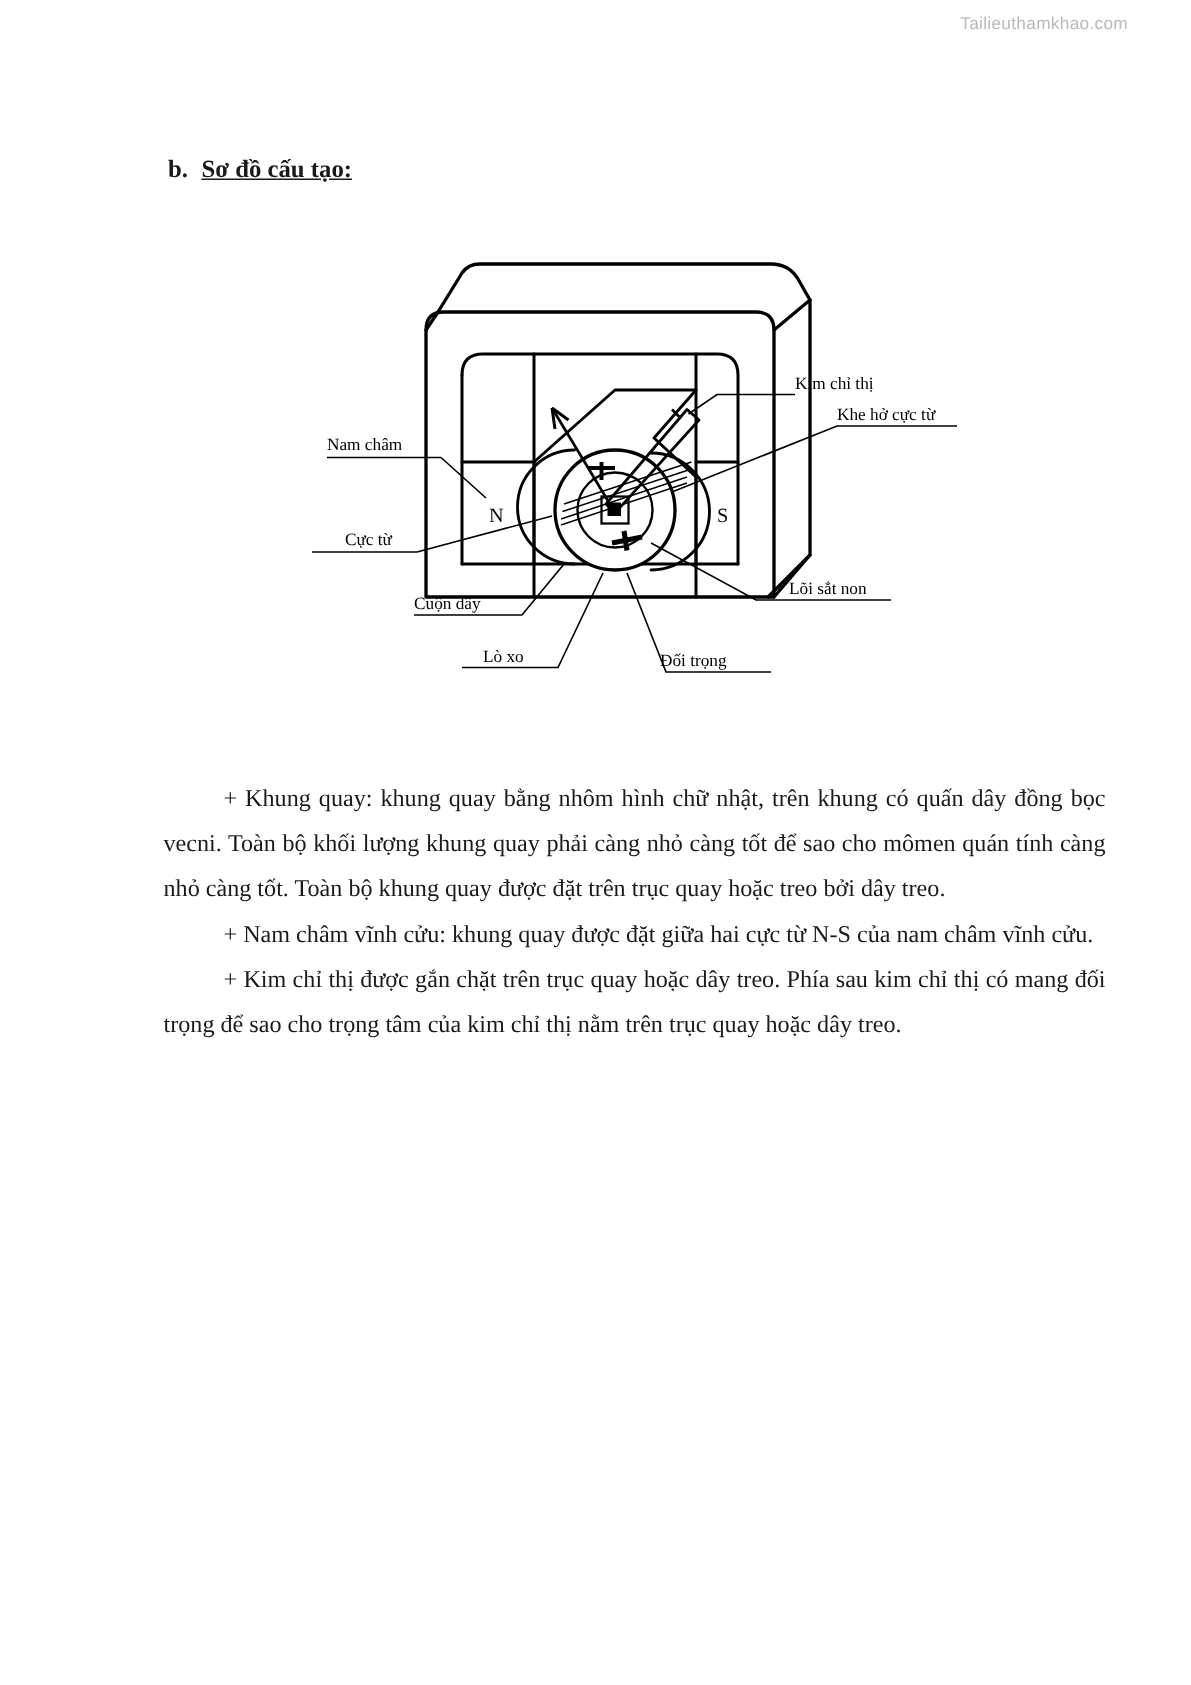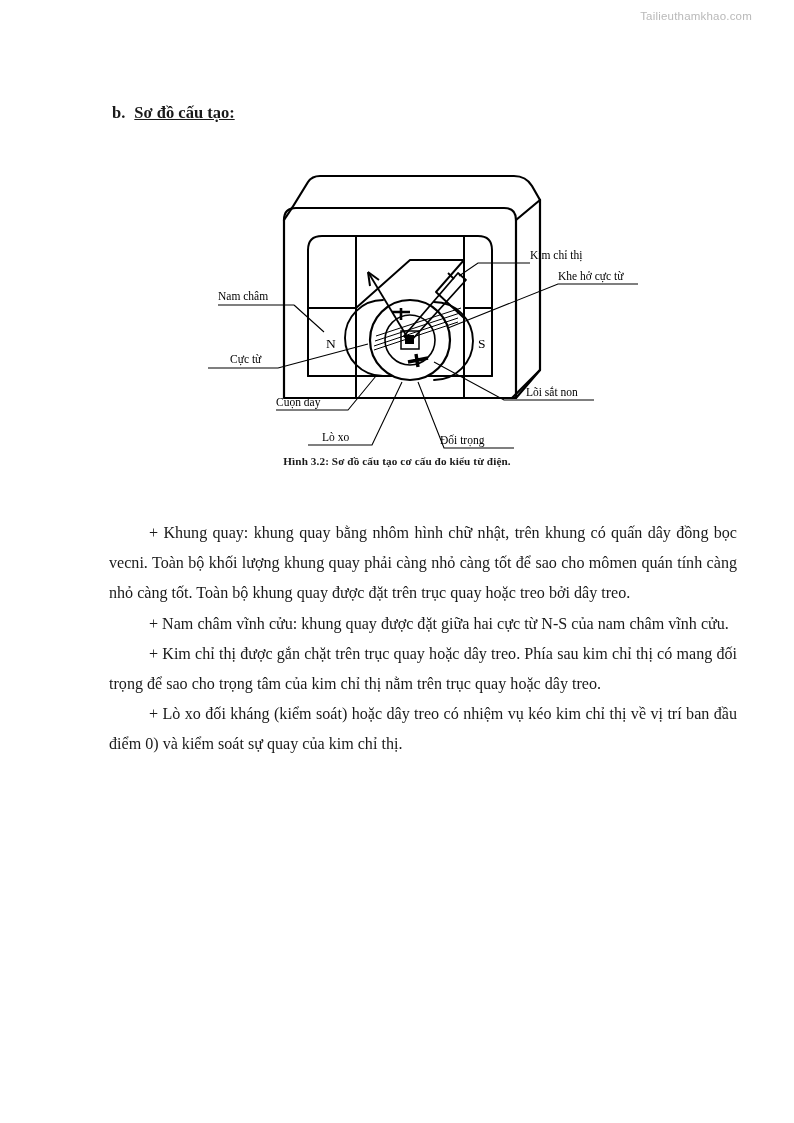--- a/index.html
+++ b/index.html
@@ -200,24 +200,22 @@
         <text x="130" y="188" font-size="13.5">N</text>
         <text x="282" y="188" font-size="13.5">S</text>
         <text x="80" y="246">Cuộn dây</text>
         <text x="330" y="236">Lõi sắt non</text>
         <text x="126" y="281">Lò xo</text>
         <text x="244" y="284">Đối trọng</text>
       </g>
     </svg>
   </div>
 
-  <div class="figcaption">Hình 3.2: Sơ đồ cấu tạo cơ cấu đo kiểu từ điện.</div>
 
   <div class="body-text">
     <p>+  Khung quay: khung quay bằng nhôm hình chữ nhật, trên khung có quấn dây đồng bọc vecni. Toàn bộ khối lượng khung quay phải càng nhỏ càng tốt để sao cho mômen quán tính càng nhỏ càng tốt. Toàn bộ khung quay được đặt trên trục quay hoặc treo bởi dây treo.</p>
     <p>+  Nam châm vĩnh cửu: khung quay được đặt giữa hai cực từ N-S của nam châm vĩnh cửu.</p>
     <p>+  Kim chỉ thị được gắn chặt trên trục quay hoặc dây treo. Phía sau kim chỉ thị có mang đối trọng để sao cho trọng tâm của kim chỉ thị nằm trên trục quay hoặc dây treo.</p>
-    <p>+  Lò xo đối kháng (kiểm soát) hoặc dây treo có nhiệm vụ kéo kim chỉ thị về vị trí ban đầu điểm 0) và kiểm soát sự quay của kim chỉ thị.</p>
   </div>
 
   <div class="page-number">15</div>
 
 </div>
 
 </body></html>

